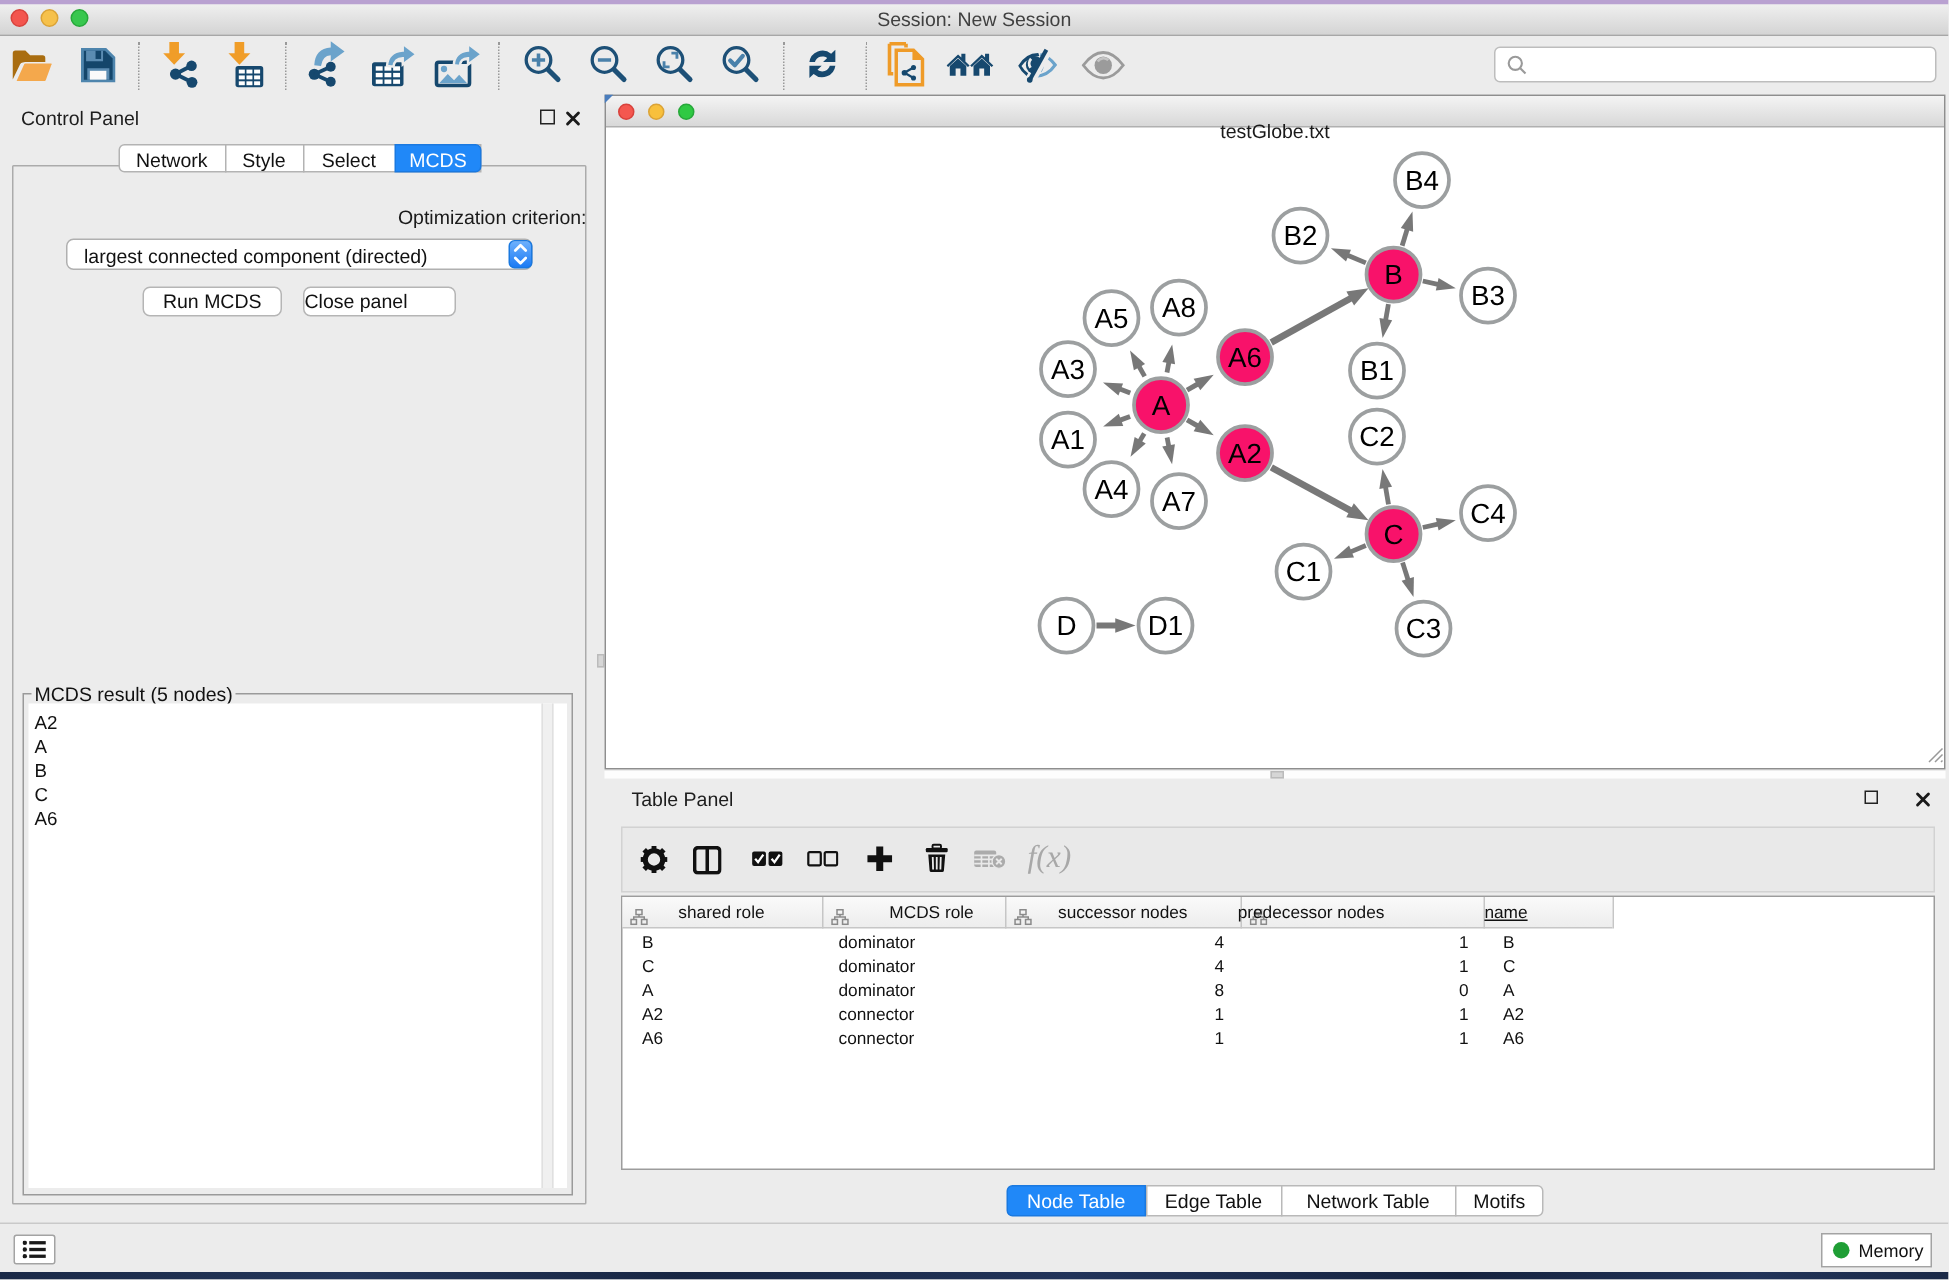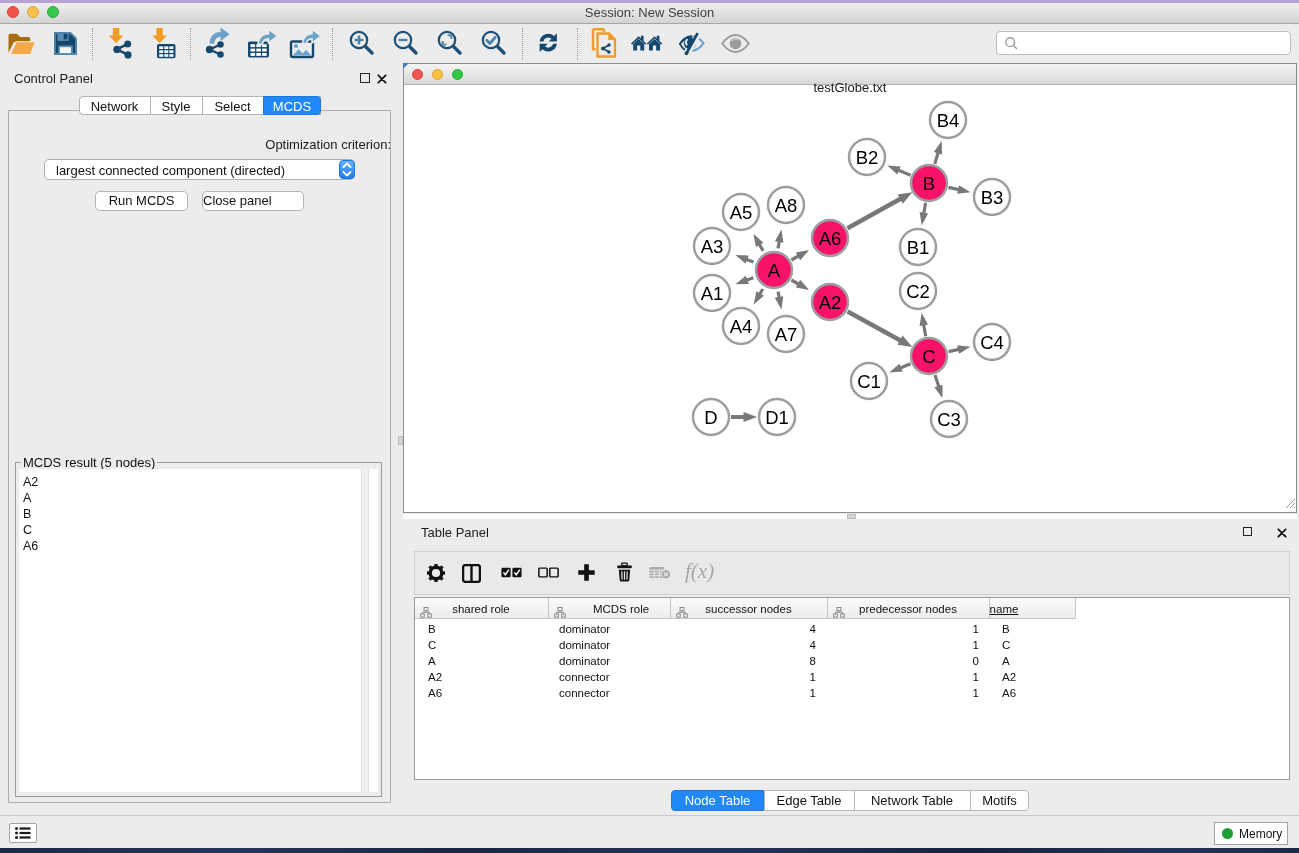--- a/index.html
+++ b/index.html
@@ -430,21 +430,21 @@
     </svg></div>
 <div class="abs" style="left:670px;top:603px;width:157px;text-align:center;font-size:11.5px;color:#111;">successor nodes</div>
 <div class="abs" style="left:833px;top:604px;"><svg width="12" height="11" viewBox="0 0 12 11">
       <g fill="none" stroke="#8a8a8a" stroke-width="1">
         <rect x="4" y="0.5" width="4" height="3.2"></rect>
         <rect x="0.7" y="7" width="3.6" height="3.2"></rect>
         <rect x="7.7" y="7" width="3.6" height="3.2"></rect>
         <path d="M6 3.7 V5.3 M2.5 7 V5.3 H9.5 V7"></path>
       </g>
     </svg></div>
-<div class="abs" style="left:827px;top:603px;width:162px;text-align:center;font-size:11.5px;color:#111;">predecessor nodes</div>
+<div class="abs" style="left:793px;top:603px;width:162px;text-align:center;font-size:11.5px;color:#111;">predecessor nodes</div>
 <div class="abs" style="left:961px;top:603px;width:86px;text-align:center;font-size:11.5px;color:#111;text-decoration:underline;">name</div>
 <div class="abs" style="left:428px;top:623px;font-size:11.5px;color:#111;">B</div>
 <div class="abs" style="left:559px;top:623px;font-size:11.5px;color:#111;">dominator</div>
 <div class="abs" style="left:670px;top:623px;width:146px;text-align:right;font-size:11.5px;color:#111;">4</div>
 <div class="abs" style="left:827px;top:623px;width:152px;text-align:right;font-size:11.5px;color:#111;">1</div>
 <div class="abs" style="left:1002px;top:623px;font-size:11.5px;color:#111;">B</div>
 <div class="abs" style="left:428px;top:639px;font-size:11.5px;color:#111;">C</div>
 <div class="abs" style="left:559px;top:639px;font-size:11.5px;color:#111;">dominator</div>
 <div class="abs" style="left:670px;top:639px;width:146px;text-align:right;font-size:11.5px;color:#111;">4</div>
 <div class="abs" style="left:827px;top:639px;width:152px;text-align:right;font-size:11.5px;color:#111;">1</div>

